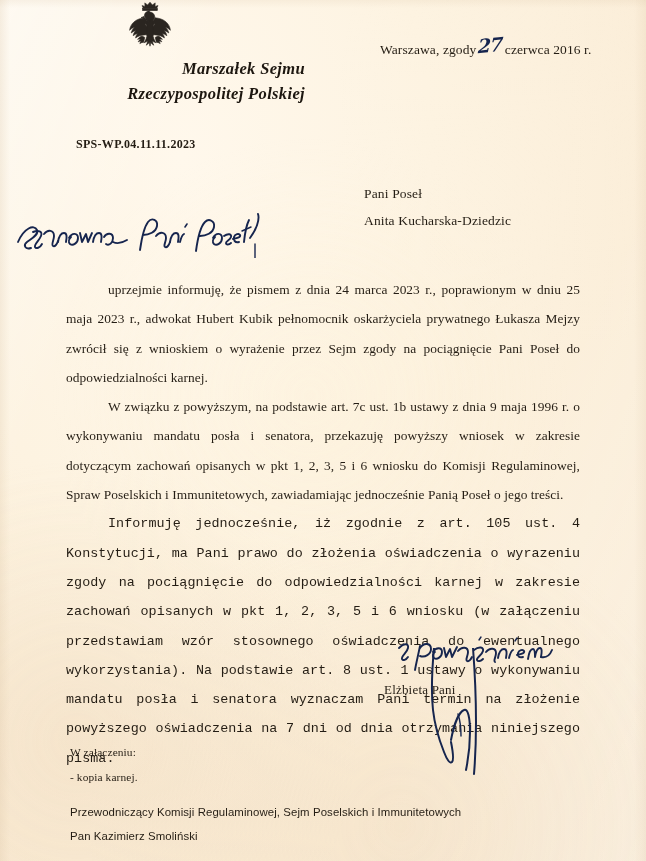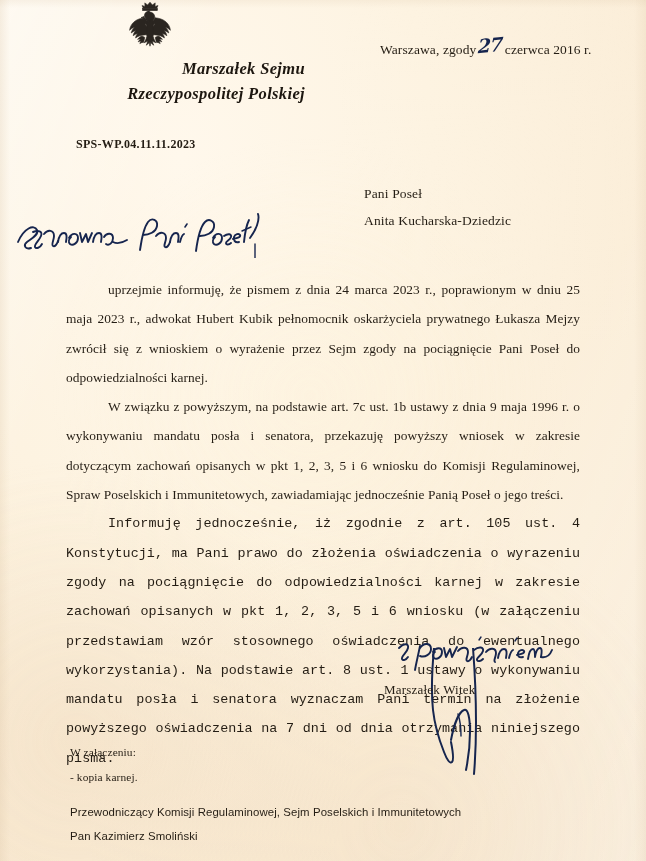--- a/index.html
+++ b/index.html
@@ -338,21 +338,21 @@
     <svg width="120" height="130" viewBox="0 0 120 130" aria-hidden="true">
       <g fill="none" stroke="#16254e" stroke-width="2.0" stroke-linecap="round" stroke-linejoin="round">
         <path d="M16 0 C14 22 13 44 15 62 C17 80 22 94 26 104 C29 112 32 116 34 114 C36 112 35 104 33 94"></path>
         <path d="M33 92 C36 76 41 64 46 62 C50 60 52 70 52 84 C52 98 50 112 48 122"></path>
         <path d="M55 0 C57 26 58 52 58 74 C58 96 57 114 56 126"></path>
         <path d="M40 66 c2 6 3 14 3 22" stroke-width="1.4"></path>
       </g>
     </svg>
   </div>
 
-  <div class="layer" id="sig-name">Marszałek Witek</div>
+  <div class="layer" id="sig-name">Elżbieta Pani</div>
 
   <div class="layer" id="attachments">
     <div>W załączeniu:</div>
     <div>- kopia karnej.</div>
   </div>
 
   <div class="layer" id="cc">
     <div>Przewodniczący Komisji Regulaminowej, Sejm Poselskich i Immunitetowych</div>
     <div>Pan Kazimierz Smoliński</div>
   </div>

